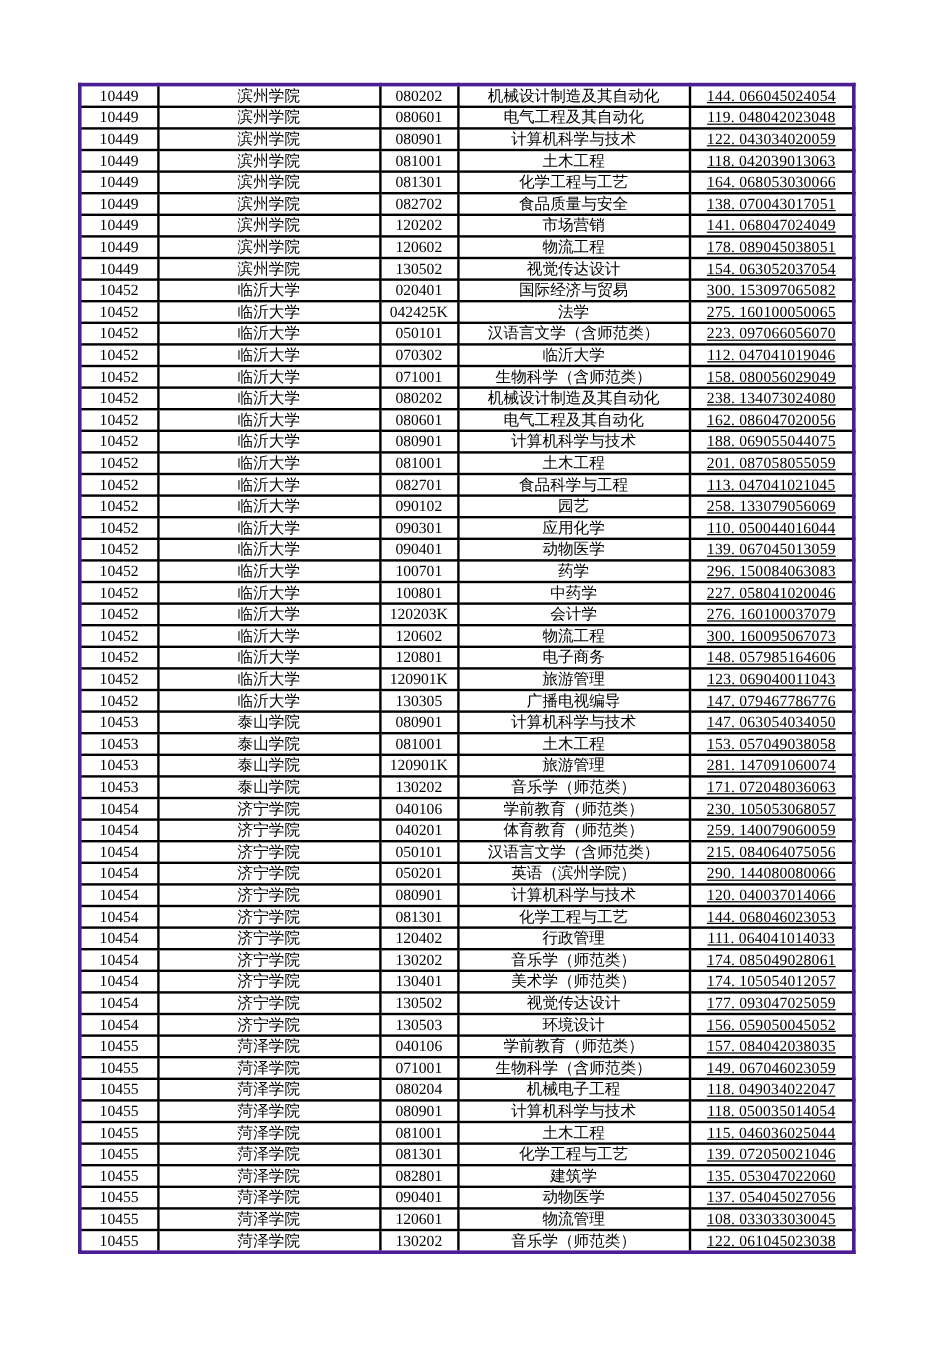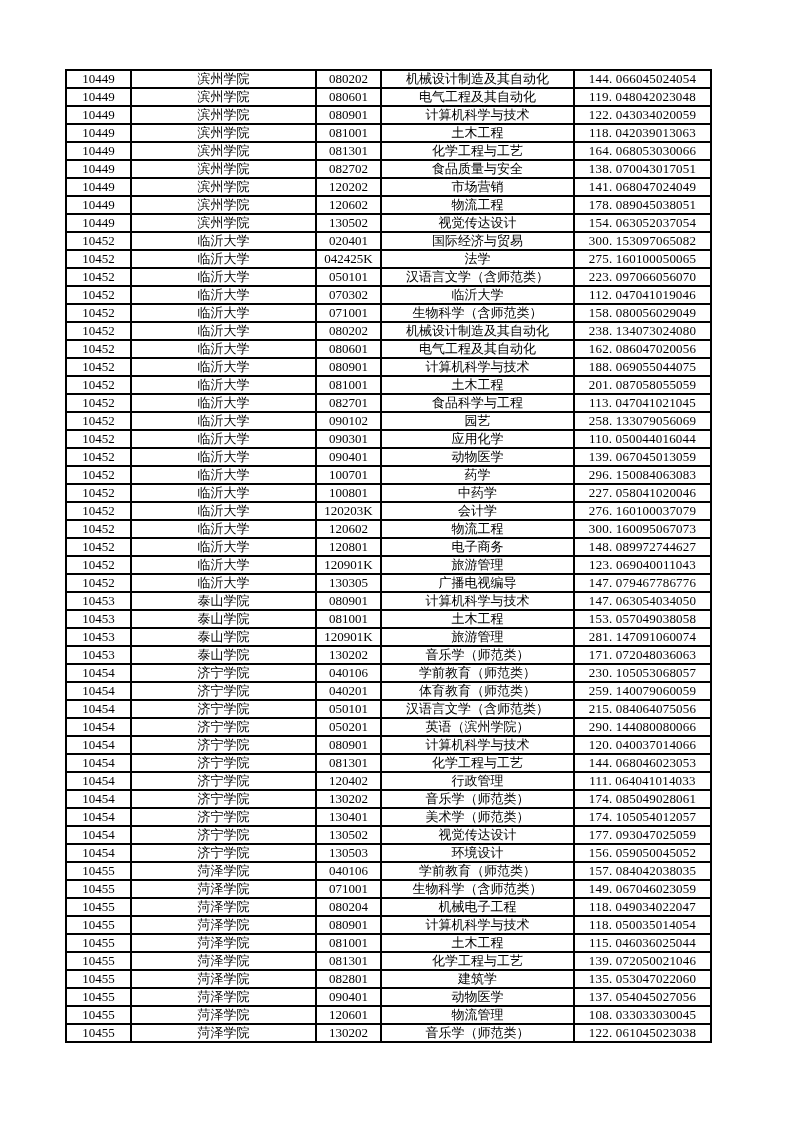--- a/index.html
+++ b/index.html
@@ -19,40 +19,40 @@
     background: #ffffff;
     overflow: hidden;
   }
   table.scores {
     position: absolute;
     left: 65px;
     top: 69px;
     width: 645px;
     border-collapse: collapse;
     table-layout: fixed;
-    border: 1px solid #4c1d95;
+    border: 3px solid #4c1d95;
   }
   table.scores td {
     border: 2px solid #000000;
     height: 16px;
     padding: 0;
     text-align: center;
     vertical-align: middle;
     font-size: 13px;
     line-height: 16px;
     color: #000000;
     white-space: nowrap;
     overflow: hidden;
   }
   col.c0 { width: 65px; }
   col.c1 { width: 185px; }
   col.c2 { width: 65px; }
   col.c3 { width: 193px; }
   col.c4 { width: 137px; }
-  td.col-4 { letter-spacing: 0.2px; }
+  td.col-4 { letter-spacing: 0.2px; text-decoration: underline; }
 </style>
 </head>
 <body>
 
 <div class="page">
   <table class="scores">
     <colgroup>
       <col class="c0">
       <col class="c1">
       <col class="c2">
@@ -240,21 +240,21 @@
           <td class="col-1">临沂大学</td>
           <td class="col-2">120602</td>
           <td class="col-3">物流工程</td>
           <td class="col-4">300. 160095067073</td>
         </tr>
         <tr>
           <td class="col-0">10452</td>
           <td class="col-1">临沂大学</td>
           <td class="col-2">120801</td>
           <td class="col-3">电子商务</td>
-          <td class="col-4">148. 089972744627</td>
+          <td class="col-4">148. 057985164606</td>
         </tr>
         <tr>
           <td class="col-0">10452</td>
           <td class="col-1">临沂大学</td>
           <td class="col-2">120901K</td>
           <td class="col-3">旅游管理</td>
           <td class="col-4">123. 069040011043</td>
         </tr>
         <tr>
           <td class="col-0">10452</td>

